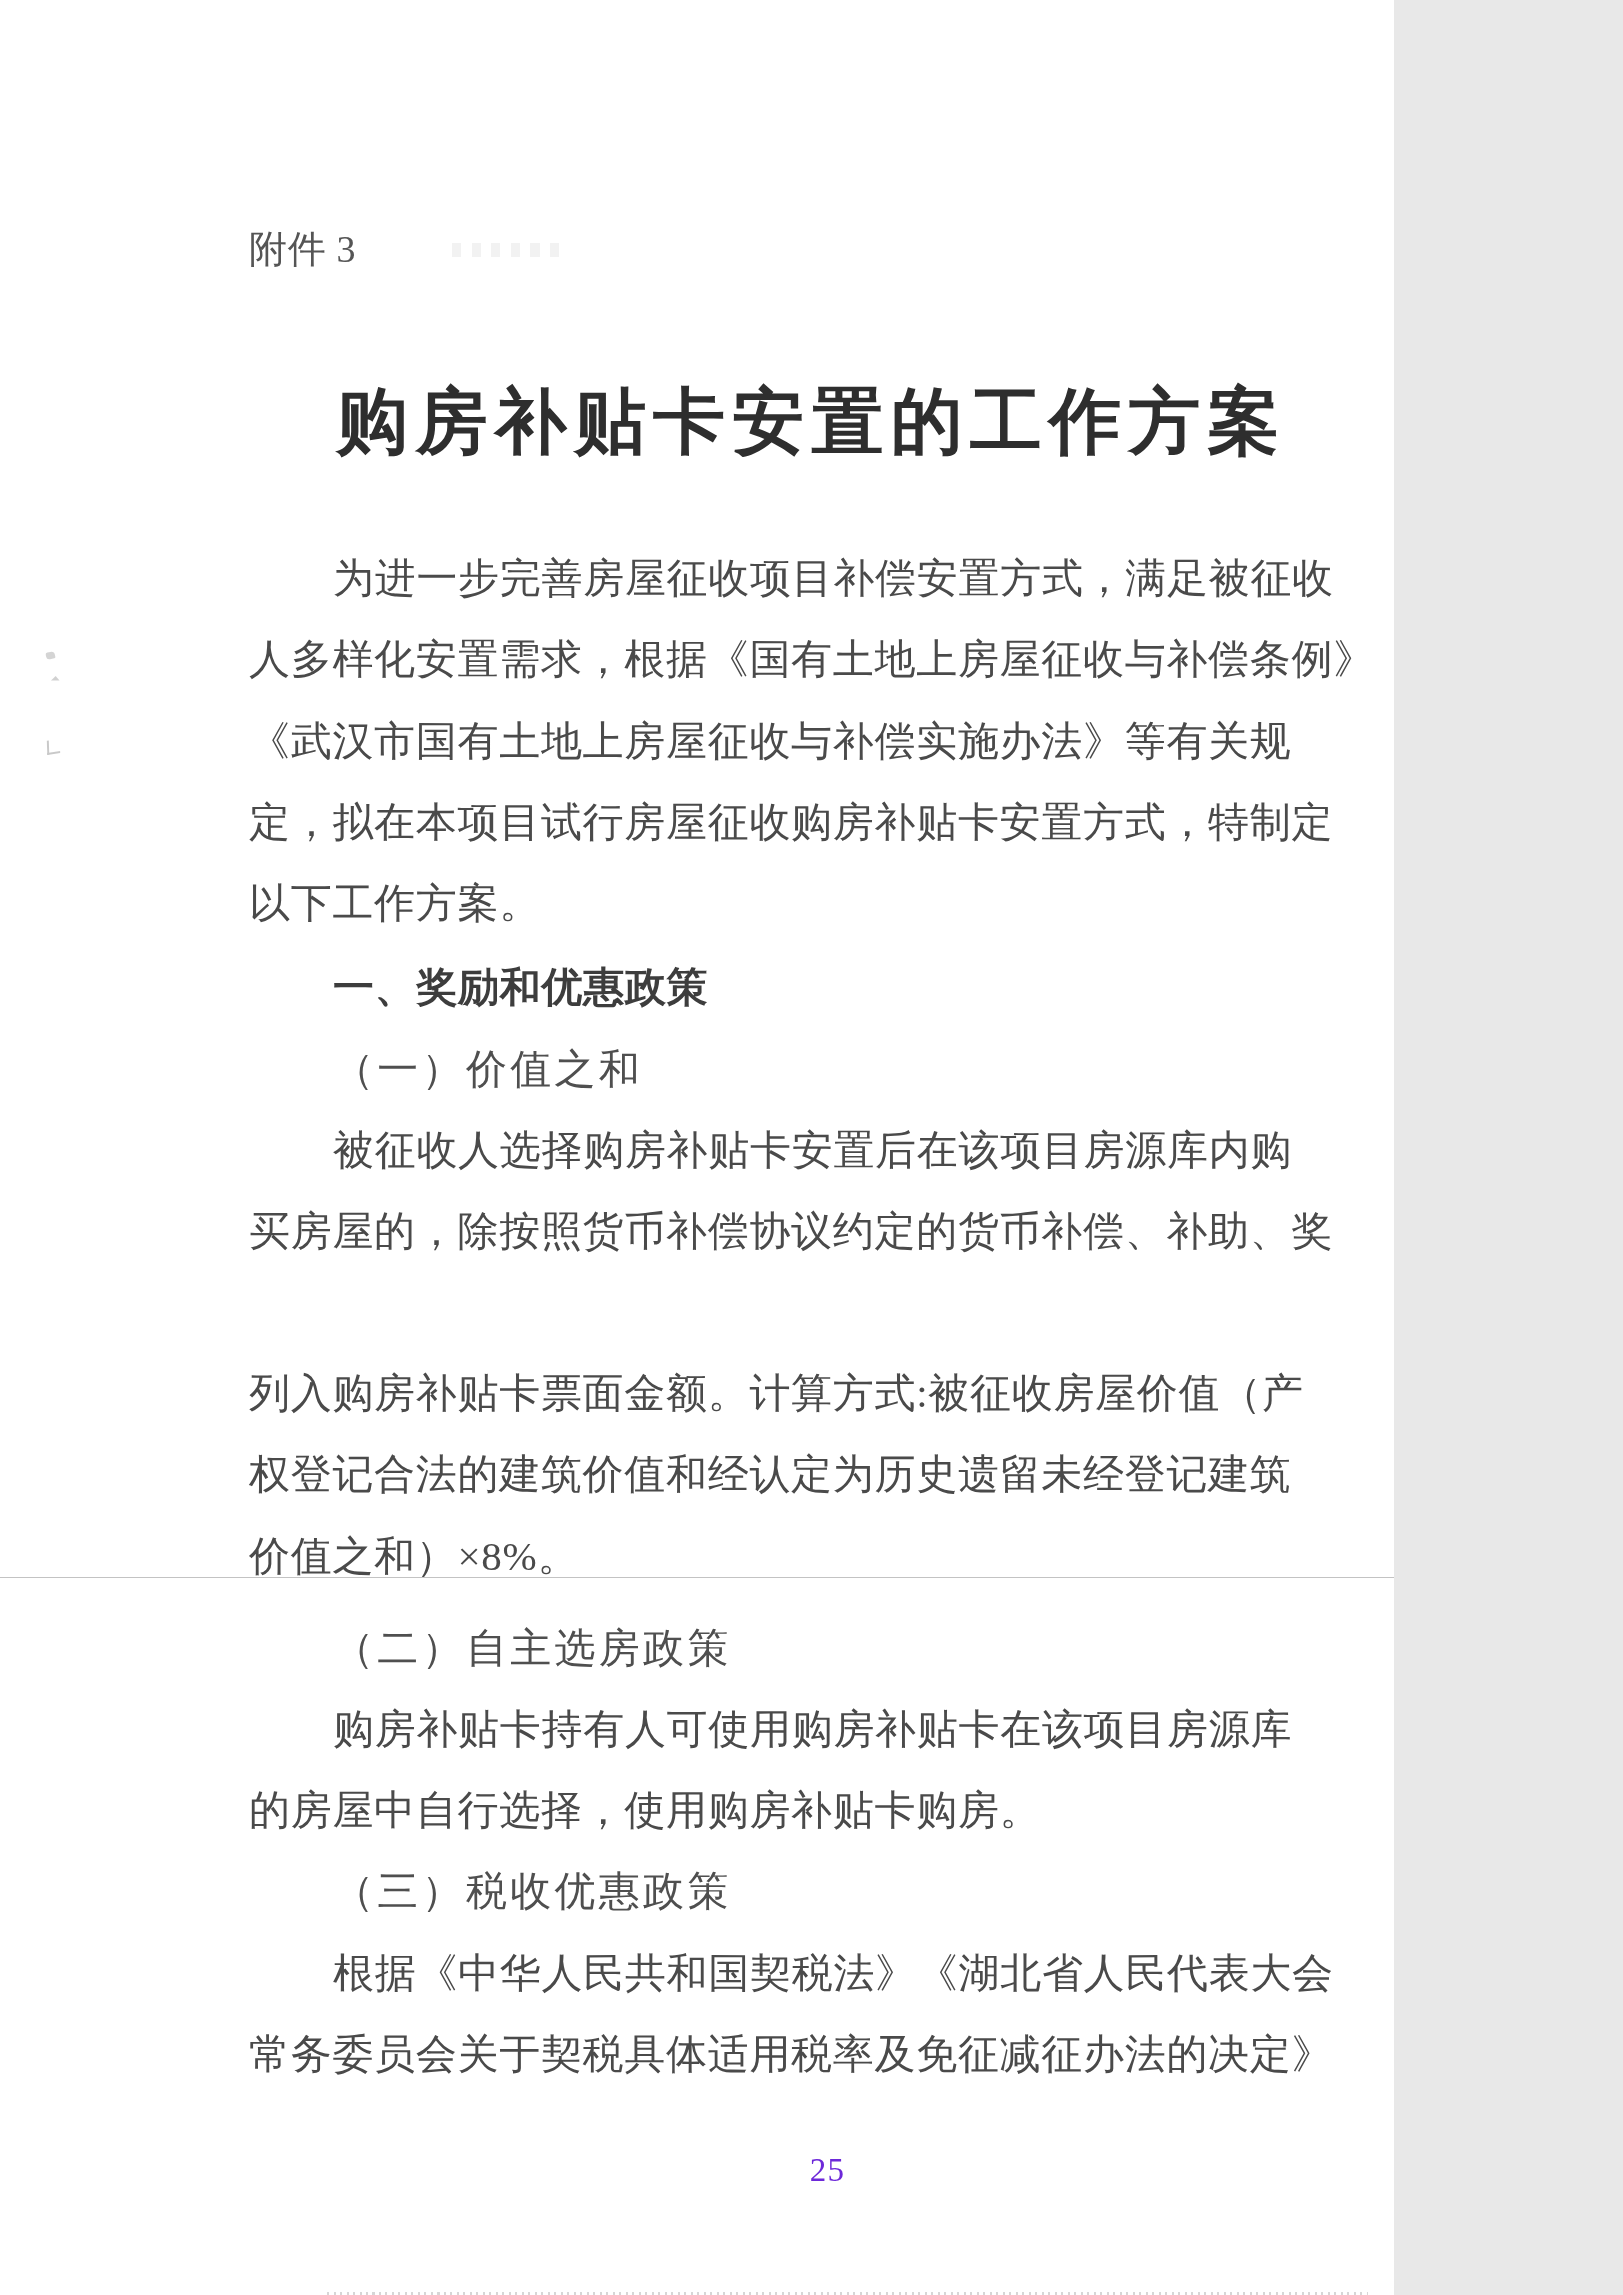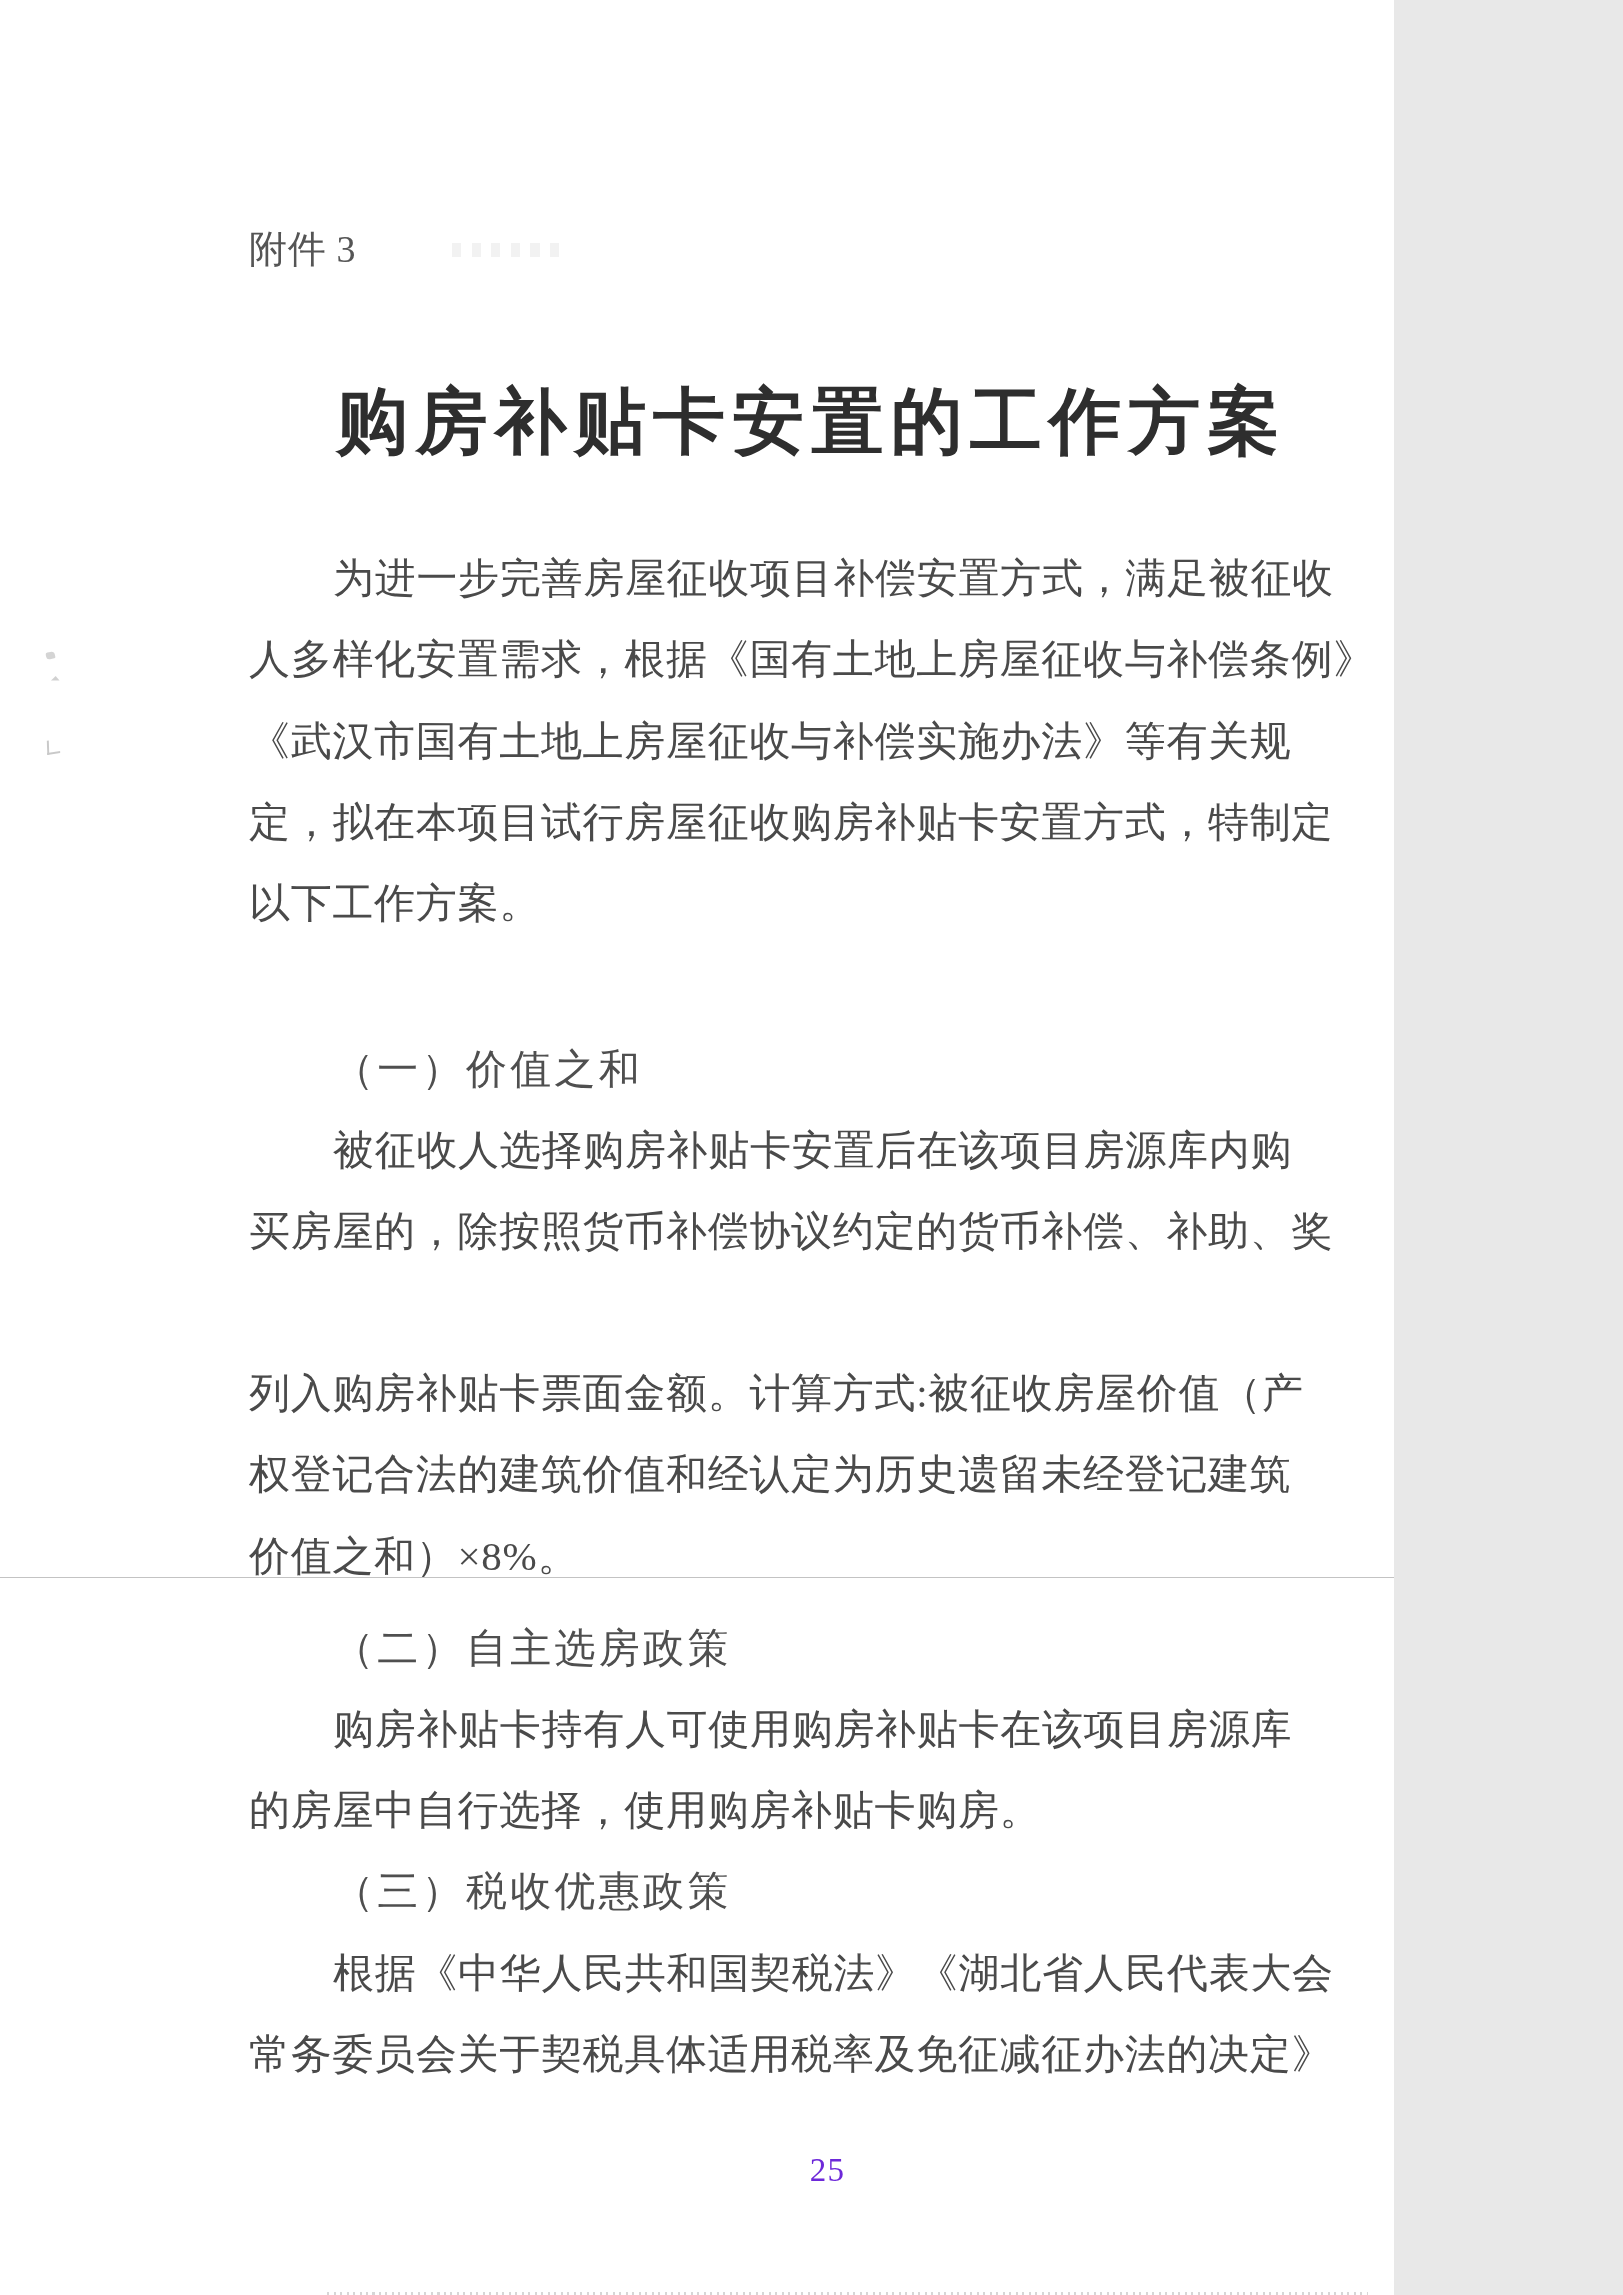--- a/index.html
+++ b/index.html
@@ -125,20 +125,21 @@
   <div class="ghost-smudge"></div>
 
   <div class="doc-title">购房补贴卡安置的工作方案</div>
 
   <div class="line indent" style="top:558px">为进一步完善房屋征收项目补偿安置方式，满足被征收</div>
   <div class="line" style="top:639px">人多样化安置需求，根据《国有土地上房屋征收与补偿条例》</div>
   <div class="line" style="top:721px">《武汉市国有土地上房屋征收与补偿实施办法》等有关规</div>
   <div class="line" style="top:802px">定，拟在本项目试行房屋征收购房补贴卡安置方式，特制定</div>
   <div class="line" style="top:883px">以下工作方案。</div>
 
+  <div class="line indent hei" style="top:967px">一、奖励和优惠政策</div>
   <div class="line indent kai" style="top:1049px">（一）价值之和</div>
 
   <div class="line indent" style="top:1130px">被征收人选择购房补贴卡安置后在该项目房源库内购</div>
   <div class="line" style="top:1211px">买房屋的，除按照货币补偿协议约定的货币补偿、补助、奖</div>
   <div class="line" style="top:1373px">列入购房补贴卡票面金额。计算方式:被征收房屋价值（产</div>
   <div class="line" style="top:1454px">权登记合法的建筑价值和经认定为历史遗留未经登记建筑</div>
   <div class="line" style="top:1536px">价值之和）×8%。</div>
 
   <div class="scan-line"></div>
 

